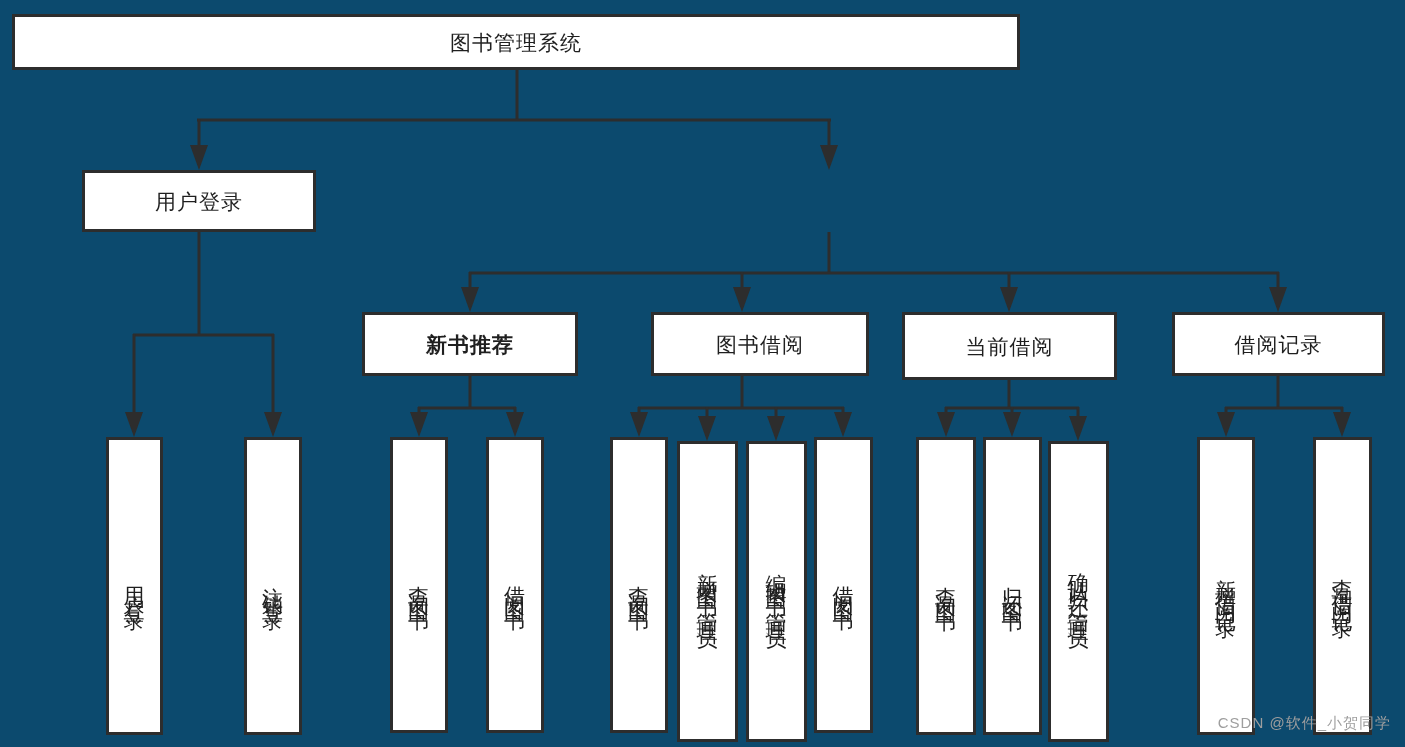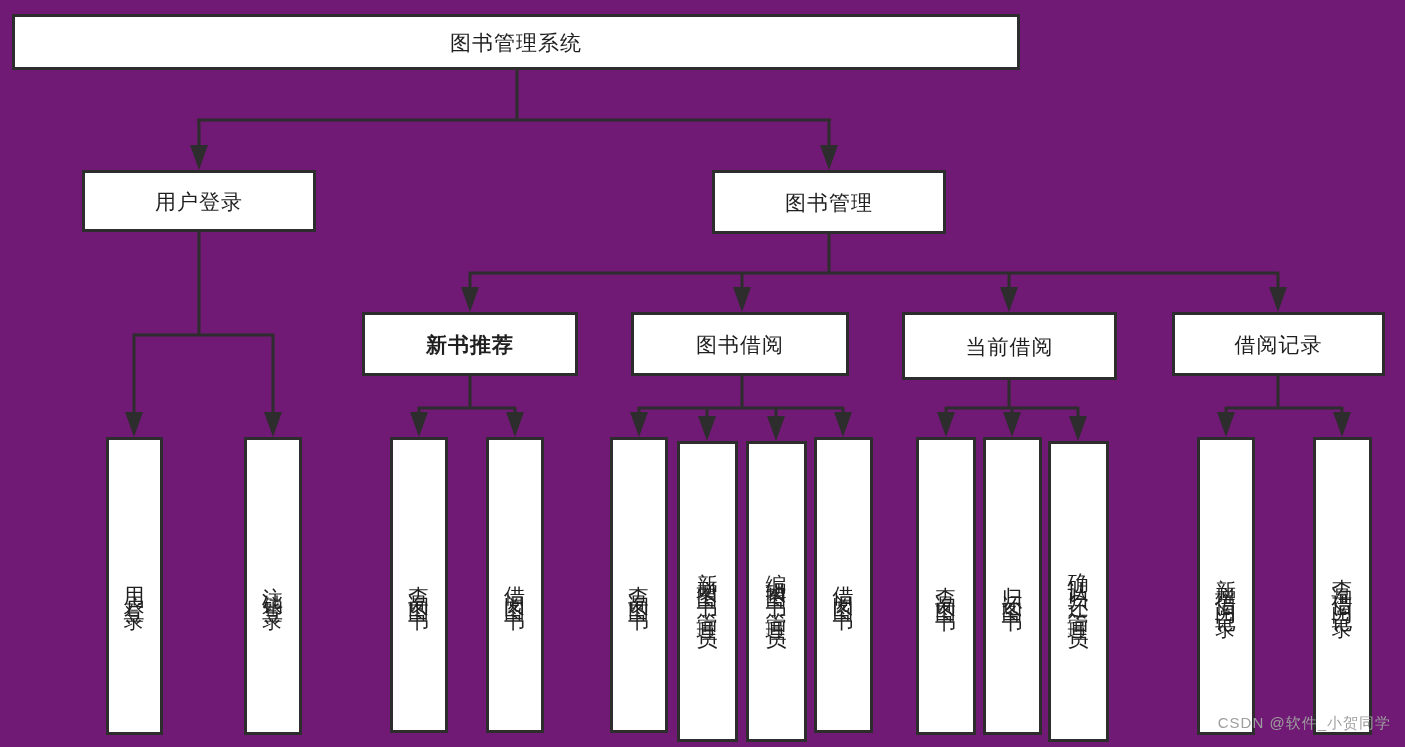--- a/index.html
+++ b/index.html
@@ -1,20 +1,20 @@
 <!DOCTYPE html>
 <html><head>
 <meta charset="utf-8">
 <style>
   html, body { margin: 0; padding: 0; background: #ffffff; }
   #canvas {
     position: relative;
     width: 1405px;
     height: 747px;
-    background: #701a75;
+    background: #0c4a6e;
     overflow: hidden;
     font-family: "Liberation Sans", sans-serif;
     color: #1f1f1f;
   }
   #edges { position: absolute; left: 0; top: 0; }
   .node {
     position: absolute;
     box-sizing: border-box;
     border: 3px solid #2d2d2d;
     background: #ffffff;
@@ -30,21 +30,21 @@
   .v {
     writing-mode: vertical-rl;
     text-orientation: mixed;
     letter-spacing: 8px;
   }
   
   #n-root          { left: 12px;   top: 14px;  width: 1008px; height: 56px; }
   #n-user-login    { left: 82px;   top: 170px; width: 234px;  height: 62px; }
   #n-book-mgmt     { left: 712px;  top: 170px; width: 234px;  height: 64px; }
   #n-new-book-rec  { left: 362px;  top: 312px; width: 216px;  height: 64px; font-weight: bold; }
-  #n-book-borrow   { left: 631px;  top: 312px; width: 218px;  height: 64px; }
+  #n-book-borrow   { left: 651px;  top: 312px; width: 218px;  height: 64px; }
   #n-current-borrow{ left: 902px;  top: 312px; width: 215px;  height: 68px; }
   #n-borrow-record { left: 1172px; top: 312px; width: 213px;  height: 64px; }
   #n-login         { left: 106px;  top: 437px; width: 57px;   height: 298px; }
   #n-logout        { left: 244px;  top: 437px; width: 58px;   height: 298px; }
   #n-rec-query     { left: 390px;  top: 437px; width: 58px;   height: 296px; }
   #n-rec-borrow    { left: 486px;  top: 437px; width: 58px;   height: 296px; }
   #n-bb-query      { left: 610px;  top: 437px; width: 58px;   height: 296px; }
   #n-bb-add        { left: 677px;  top: 441px; width: 61px;   height: 301px; }
   #n-bb-edit       { left: 746px;  top: 441px; width: 61px;   height: 301px; }
   #n-bb-borrow     { left: 814px;  top: 437px; width: 59px;   height: 296px; }
@@ -124,23 +124,20 @@
       <polygon points="1333,412 1351,412 1342,437" fill="#2d2d2d"></polygon>
     </svg>
 
   <div class="node" id="n-root">
     <span>图书管理系统</span>
   </div>
 
   <div class="node" id="n-user-login">
     <span>用户登录</span>
   </div>
-  <div class="node" id="n-book-mgmt">
-    <span>图书管理</span>
-  </div>
 
   <div class="node" id="n-new-book-rec">
     <span>新书推荐</span>
   </div>
   <div class="node" id="n-book-borrow">
     <span>图书借阅</span>
   </div>
   <div class="node" id="n-current-borrow">
     <span>当前借阅</span>
   </div>

